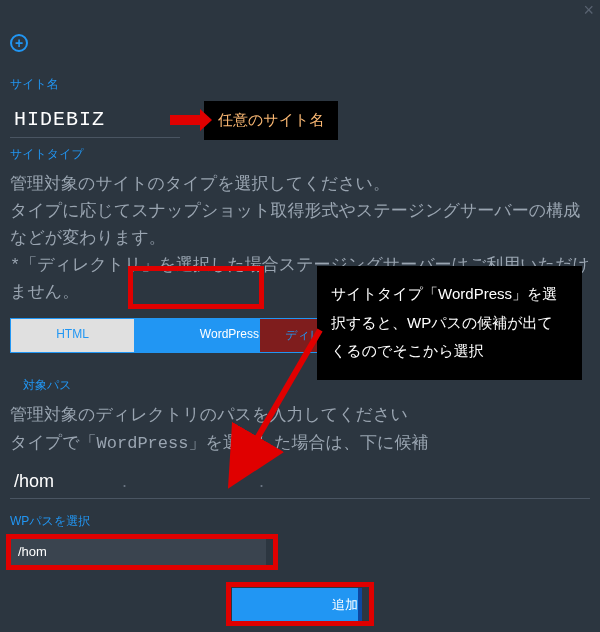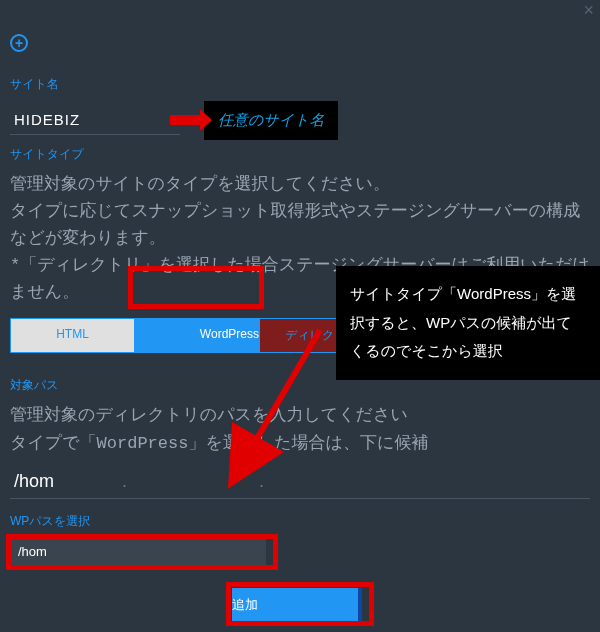--- a/index.html
+++ b/index.html
@@ -53,24 +53,24 @@
       display: flex;
       align-items: center;
       gap: 10px;
       margin-bottom: 6px;
     }
     .text-input {
       background: transparent;
       border: none;
       border-bottom: 1px solid #4a5562;
       color: #fff;
-      font-size: 15px;
+      font-size: 20px;
       padding: 6px 4px;
       width: 170px;
-      font-family: Liberation Sans, sans-serif;
+      font-family: Liberation Mono, monospace;
       letter-spacing: 1px;
     }
     .text-input::placeholder { color: #888; }
     .underline-full {
       border-bottom: 1px solid #4a5562;
       display: flex;
       color: #fff;
       font-size: 18px;
       padding: 4px 4px 6px 4px;
       align-items: baseline;
@@ -87,25 +87,24 @@
       content: "";
       position: absolute;
       left: 30px;
       top: -6px;
       border-left: 12px solid #e00000;
       border-top: 11px solid transparent;
       border-bottom: 11px solid transparent;
     }
     .annot-box {
       background: #000;
-      color: #0ea5e9;
+      color: #fdba74;
       font-size: 15px;
       padding: 8px 14px;
       line-height: 1.5;
-      font-style: italic;
     }
     .help-text {
       color: #9aa5b1;
       font-size: 17px;
       line-height: 1.6;
       font-family: Liberation Mono, monospace;
     }
     .tab-row {
       display: flex;
       margin-top: 12px;
@@ -122,21 +121,21 @@
     .tab-html { background: #e0e0e0; color: #2196f3; }
     .tab-wp   { background: #2196f3; color: #fff; border-left:none;text-align:right;}
     .tab-dir  { background: #7f1d1d; color: #2196f3; border-left:none;}
     .red-box {
       position: absolute;
       border: 5px solid #e00000;
       pointer-events: none;
     }
     .annot-box-right {
       position: absolute;
-      left: 336px;
+      left: 317px;
       top: 266px;
       width: 265px;
       background: #000;
       color: #fff;
       font-size: 15px;
       padding: 14px 14px;
       line-height: 1.9;
     }
     .wp-path-select {
       background: #3a444f;
@@ -144,21 +143,21 @@
       color: #fff;
       font-size: 13px;
       padding: 6px 8px;
       width: 256px;
       font-family: inherit;
     }
     .add-btn {
       background: #2196f3;
       color: #fff;
       font-size: 13px;
-      text-align: left;
+      text-align: right;
       padding: 8px 0;
       width: 130px;
       cursor: pointer;
       border-right: 4px solid #0d47a1;
     }
     .add-btn-wrap {
       position: absolute;
       left: 232px;
       bottom: 10px;
     }
@@ -193,21 +192,21 @@
 <div class="tab-row">
   <div class="tab-btn tab-html">HTML</div>
   <div class="tab-btn tab-wp">WordPress</div>
   <div class="tab-btn tab-dir">ディレクトリ</div>
 </div>
 
 <div class="red-box" style="left:128px; top:266px; width:136px; height:43px;"></div>
 
 <div class="annot-box-right">サイトタイプ「WordPress」を選択すると、WPパスの候補が出てくるのでそこから選択</div>
 
-<div class="field-label" style="margin-top:24px;">対象パス</div>
+<div class="field-label" style="margin-top:24px;margin-left:13px;">対象パス</div>
 <div class="help-text">
   <div>管理対象のディレクトリのパスを入力してください</div>
   <div>タイプで「WordPress」を選択した場合は、下に候補</div>
 </div>
 <div class="underline-full" style="margin-top:10px;">
   <span>/hom</span>
   <span class="sep">.</span>
   <span class="sep" style="margin-left:120px;">.</span>
 </div>
 

